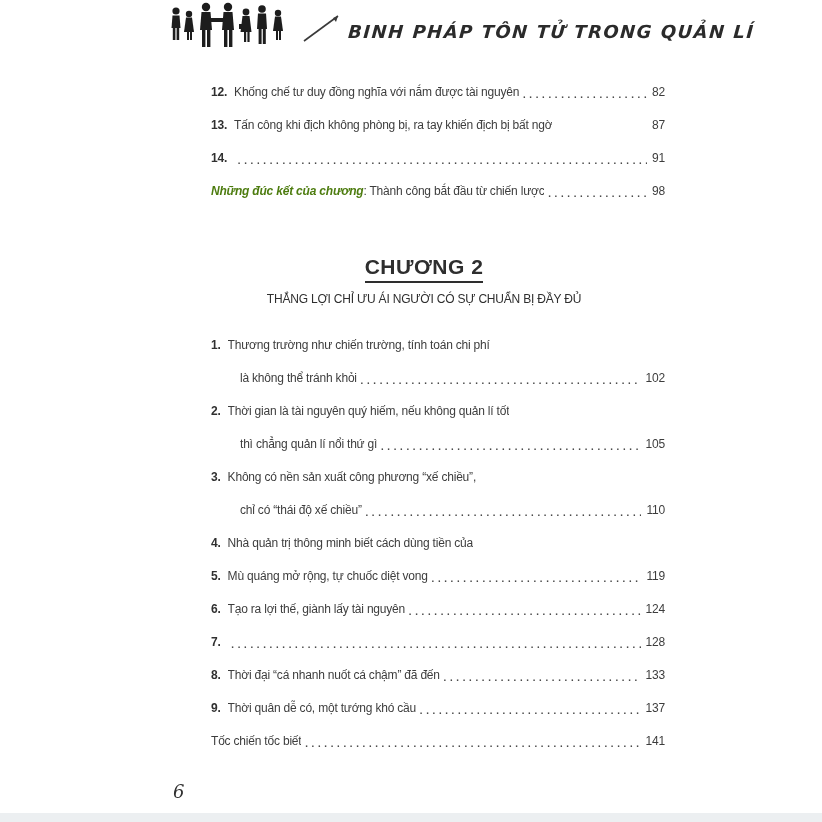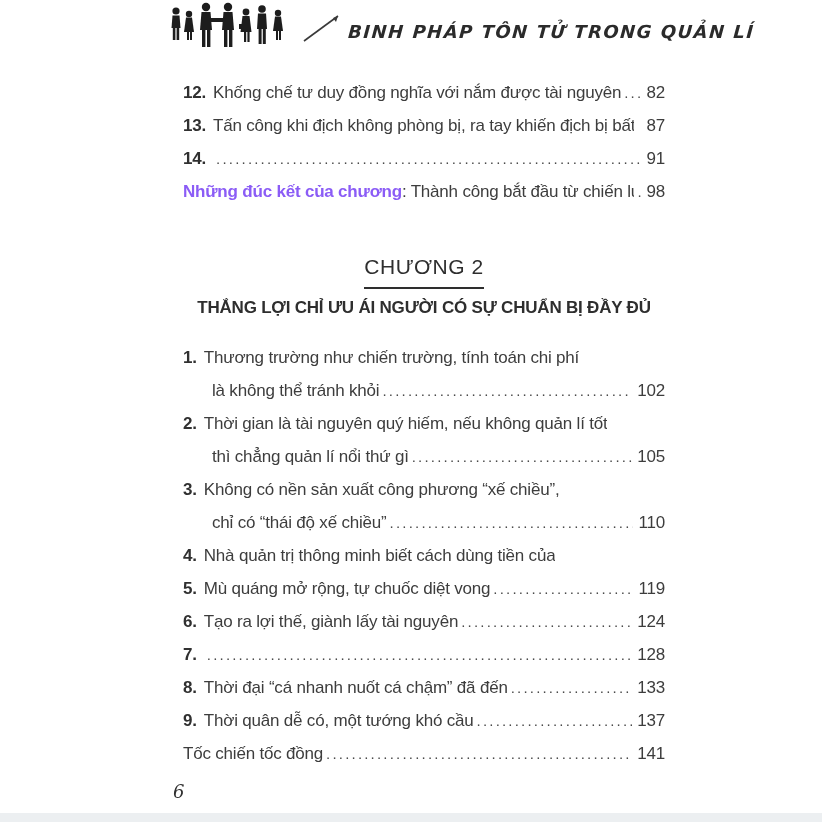--- a/index.html
+++ b/index.html
@@ -42,27 +42,28 @@
     left: 183px;
     top: 76px;
     width: 482px;
   }
   .toc-list { width: 100%; }
   .toc-row {
     display: flex;
     align-items: flex-end;
     height: 33px;
     line-height: 33px;
-    font-size: 17px;
+    font-size: 12px;
     letter-spacing: -0.2px;
     white-space: nowrap;
+    margin-left: 28px;
   }
   .toc-row.cont { padding-left: 29px; }
   .toc-num { font-weight: bold; color: #303030; margin-right: 7px; flex: 0 0 auto; }
-  .toc-label { font-weight: bold; color: #8b5cf6; flex: 0 0 auto; }
+  .toc-label { font-weight: bold; color: #4d7c0f; flex: 0 0 auto; font-style: italic; }
   .toc-text { flex: 0 1 auto; overflow: hidden; }
   .leader {
     flex: 1 1 0;
     min-width: 4px;
     overflow: hidden;
     margin: 0 5px 0 3px;
     color: #4a4a4a;
     align-self: baseline;
   }
   .leader::after {
@@ -70,30 +71,30 @@
     font-size: 15px;
     letter-spacing: 2.2px;
   }
   .leader.no-dots::after { content: ""; }
   .pageno { flex: 0 0 auto; text-align: right; }
   
   .chapter-block { text-align: center; margin-top: 47px; }
   .ch-heading {
     display: inline-block;
     font-size: 21px;
-    font-weight: normal;
+    font-weight: bold;
     color: #2e2e2e;
     letter-spacing: 0.5px;
     border-bottom: 2.5px solid #2e2e2e;
-    padding-bottom: 8px;
+    padding-bottom: 2px;
   }
   .ch-title {
     margin-top: 9px;
-    font-size: 17px;
-    font-weight: bold;
+    font-size: 12px;
+    font-weight: normal;
     color: #2e2e2e;
     letter-spacing: -0.2px;
     white-space: nowrap;
   }
   .ch2-list { margin-top: 23px; }
   
   .footer-page-number {
     position: absolute;
     left: 173px;
     top: 781px;
@@ -247,21 +248,21 @@
           <span class="leader"></span>
           <span class="pageno">133</span>
         </div>
         <div class="toc-row">
           <span class="toc-num">9.</span>
           <span class="toc-text">Thời quân dễ có, một tướng khó cầu</span>
           <span class="leader"></span>
           <span class="pageno">137</span>
         </div>
         <div class="toc-row">
-          <span class="toc-text"> Tốc chiến tốc đồng</span>
+          <span class="toc-text"> Tốc chiến tốc biết</span>
           <span class="leader"></span>
           <span class="pageno">141</span>
         </div>
       </div>
   </main>
 
   <div class="footer-page-number">6</div>
   <div class="photo-edge"></div>
 </div>
 

